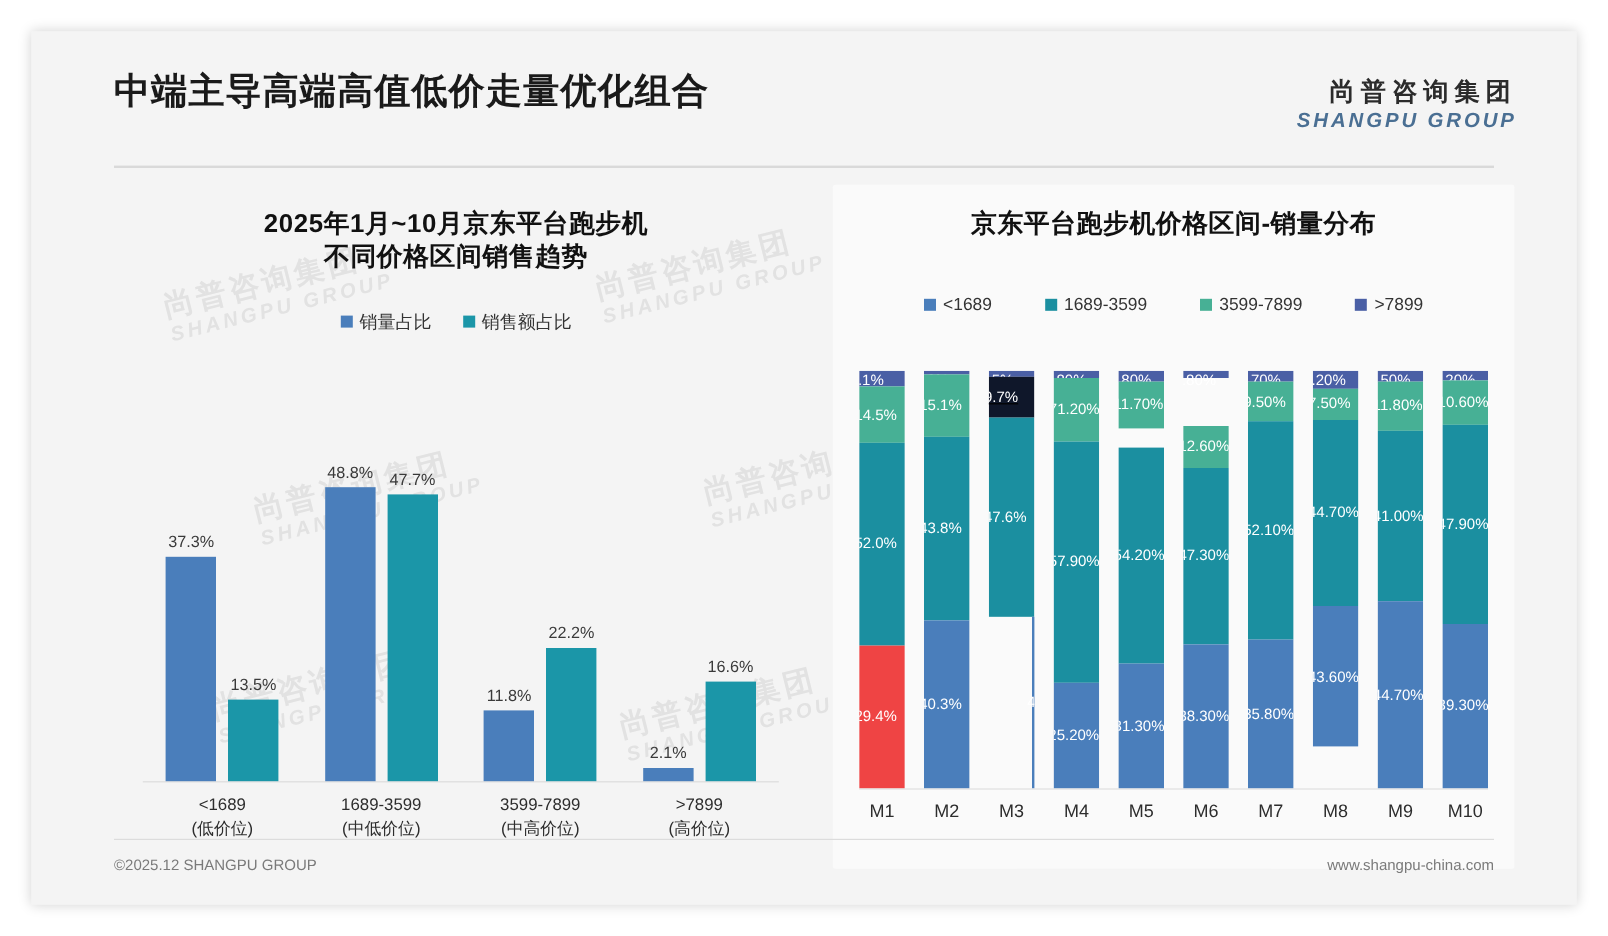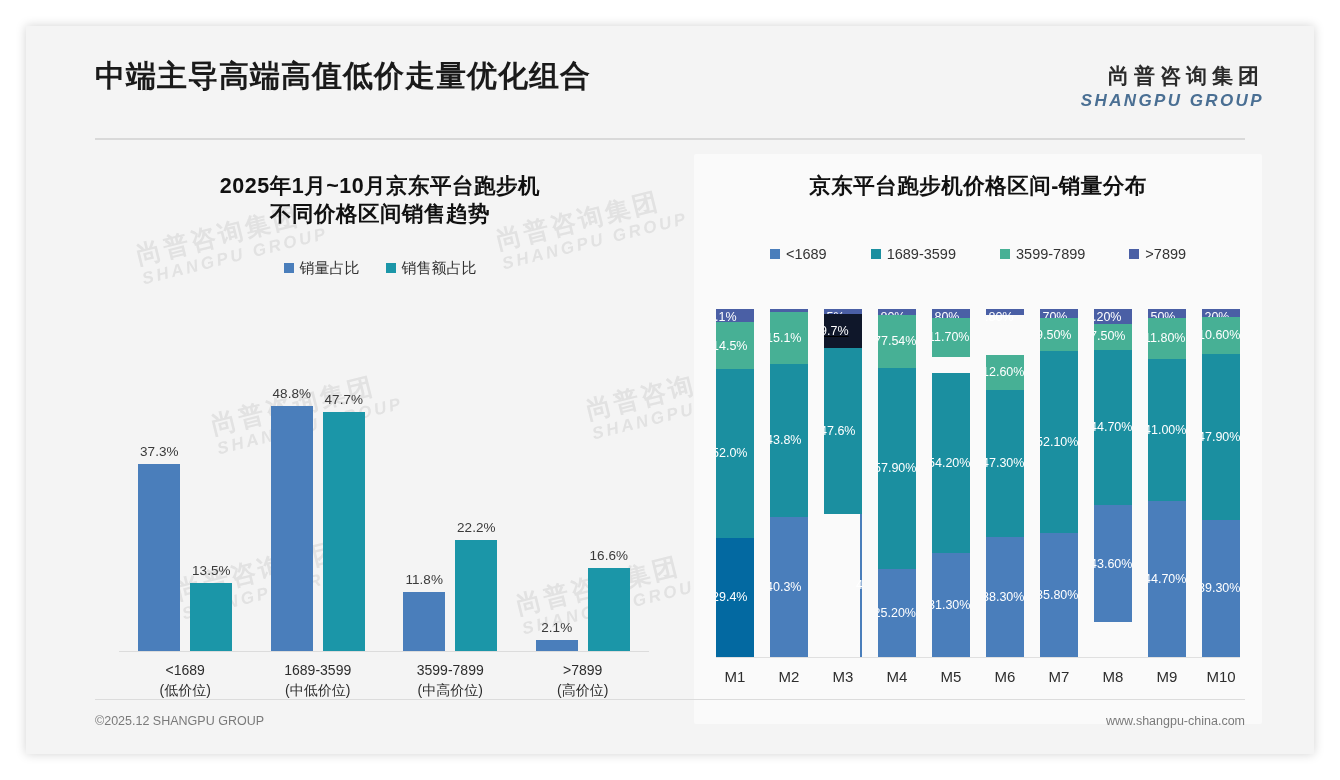--- a/index.html
+++ b/index.html
@@ -290,21 +290,21 @@
           <div class="stack">
             <div class="seg tiny" style="height: 14.268px; background: rgb(74, 95, 165);">
               <span>4.1%</span>
             </div>
             <div class="seg" style="height: 50.46px; background: rgb(71, 176, 149);">
               <span>14.5%</span>
             </div>
             <div class="seg" style="height: 180.96px; background: rgb(27, 143, 160);">
               <span>52.0%</span>
             </div>
-            <div class="seg" style="height: 128px; background: #0369a1;">
+            <div class="seg" style="height: 128px; background: #ef4444;">
               <span>29.4%</span>
             </div>
           </div>
           <div class="stack">
             <div class="seg tiny" style="height: 2.784px; background: rgb(74, 95, 165);">
               <span>0.8%</span>
             </div>
             <div class="seg" style="height: 52.548px; background: rgb(71, 176, 149);">
               <span>15.1%</span>
             </div>
@@ -327,21 +327,21 @@
             </div>
             <div class="seg" style="height: 143.376px; background: rgb(74, 126, 187); margin-left: 36px;">
               <span>41.2%</span>
             </div>
           </div>
           <div class="stack">
             <div class="seg tiny" style="height: 6.264px; background: rgb(74, 95, 165);">
               <span>1.80%</span>
             </div>
             <div class="seg" style="height: 52.548px; background: rgb(71, 176, 149);">
-              <span>77.54%</span>
+              <span>71.20%</span>
             </div>
             <div class="seg" style="height: 201.492px; background: rgb(27, 143, 160);">
               <span>57.90%</span>
             </div>
             <div class="seg" style="height: 87.696px; background: rgb(74, 126, 187); justify-content: flex-end;">
               <span>25.20%</span>
             </div>
           </div>
           <div class="stack">
             <div class="seg tiny" style="height: 9.744px; background: rgb(74, 95, 165);">

